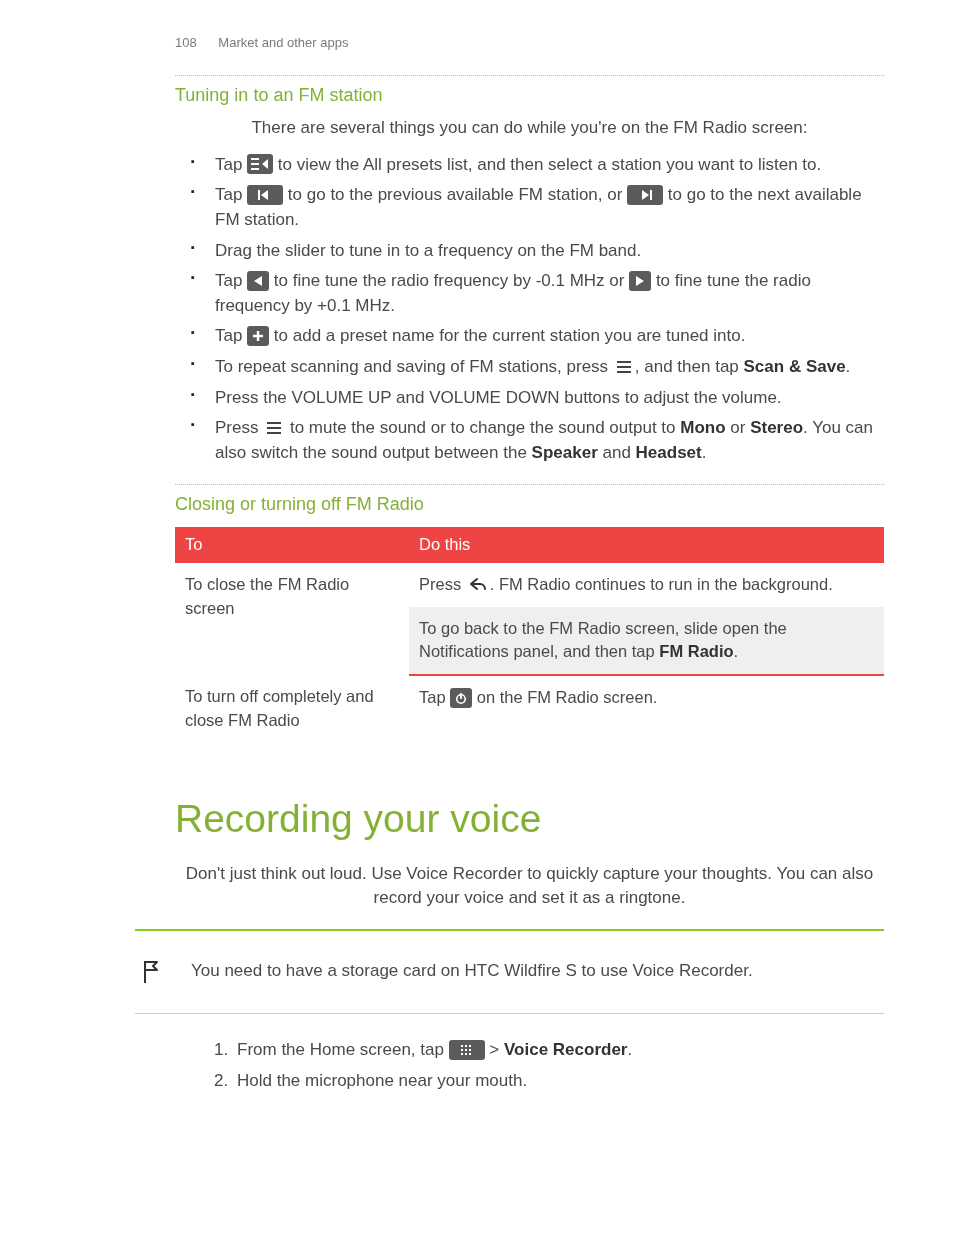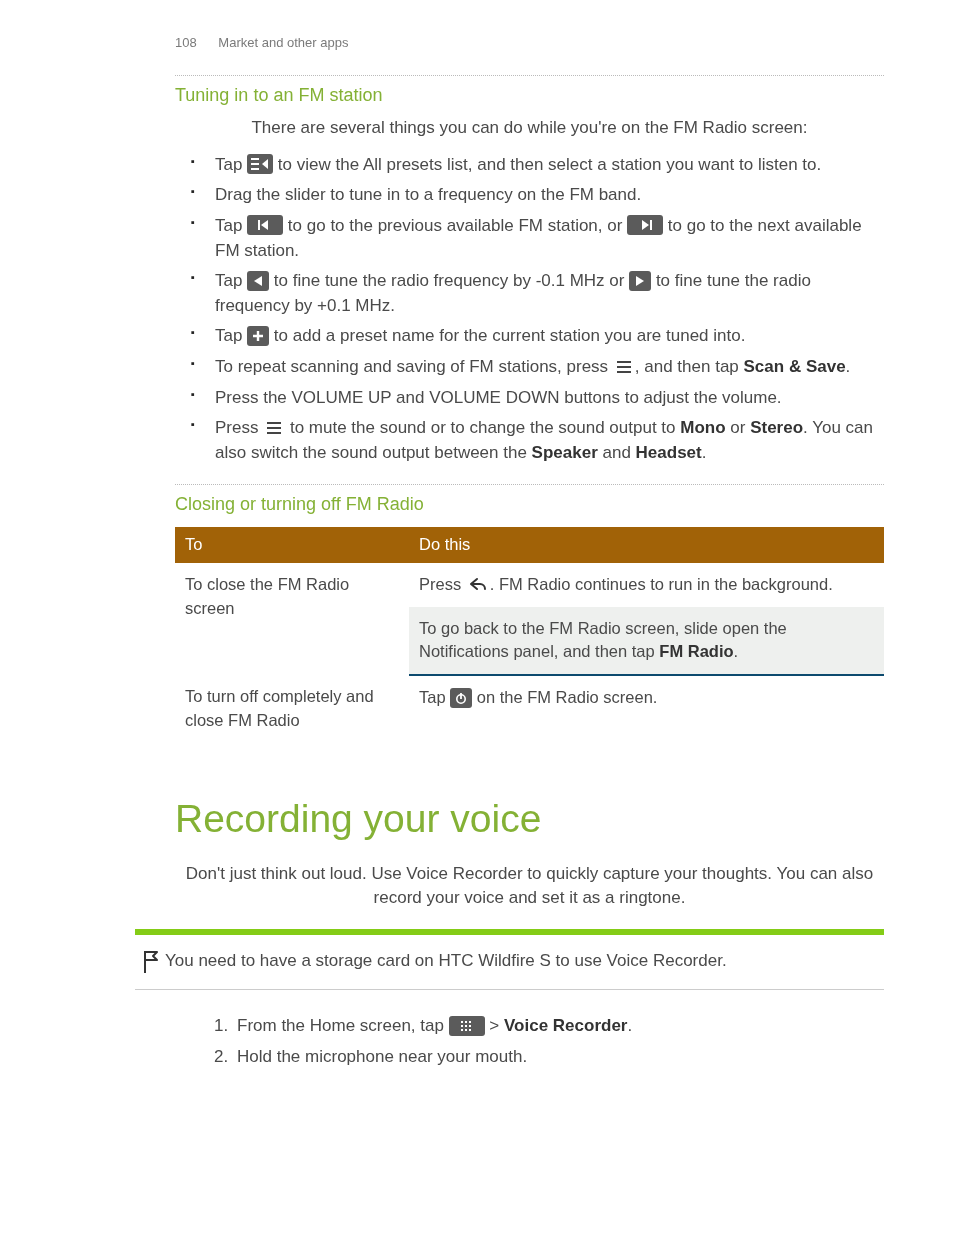--- a/index.html
+++ b/index.html
@@ -87,40 +87,40 @@
     min-width: 18px;
     height: 18px;
   }
   table.instr {
     width: 100%;
     border-collapse: collapse;
     margin: 10px 0 0 0;
     font-size: 16.5px;
   }
   table.instr th {
-    background: #a16207;
+    background: #ef4444;
     color: #fff;
     font-weight: 400;
     text-align: left;
     padding: 6px 10px;
   }
   table.instr td {
     padding: 10px 10px;
     vertical-align: top;
   }
   table.instr tbody tr:nth-child(odd) td { background: #fff; }
   table.instr tbody tr:nth-child(even) td { background: #eef0ee; }
-  table.instr tbody tr.group-end td { border-bottom: 2px solid #0c4a6e; }
+  table.instr tbody tr.group-end td { border-bottom: 2px solid #ef4444; }
   .note-box {
     display: flex;
     align-items: flex-start;
-    gap: 4px;
-    border-top: 6px solid #84cc16;
+    gap: 30px;
+    border-top: 2px solid #84cc16;
     border-bottom: 1px solid #ccc;
-    padding: 14px 6px;
+    padding: 28px 6px;
     margin: 18px 0 24px -40px;
   }
   .note-box .flag { flex: 0 0 auto; padding-top: 0; }
   .note-box .flag svg { display:block; }
 </style>
 </head>
 <body>
 
 <div class="page">
 
@@ -135,34 +135,34 @@
 
   <ul class="bullets">
     <li>
       <span>Tap </span><span class="icon">
           <svg width="20" height="14" viewBox="0 0 20 14">
             <path d="M1 2h8M1 7h8M1 12h8" stroke="#fff" stroke-width="2"></path>
             <path d="M18 2 L12 7 L18 12 Z" fill="#fff"></path>
           </svg>
         </span><span> to view the All presets list, and then select a station you want to listen to.</span>
     </li>
-    <li>Drag the slider to tune in to a frequency on the FM band.</li>
     <li>
       <span>Tap </span><span class="icon wide">
           <svg width="22" height="12" viewBox="0 0 22 12">
             <rect x="4" y="1" width="2" height="10" fill="#fff"></rect>
             <path d="M14 1 L7 6 L14 11 Z" fill="#fff"></path>
           </svg>
         </span><span> to go to the previous available FM station, or </span><span class="icon wide">
           <svg width="22" height="12" viewBox="0 0 22 12">
             <path d="M8 1 L15 6 L8 11 Z" fill="#fff"></path>
             <rect x="16" y="1" width="2" height="10" fill="#fff"></rect>
           </svg>
         </span><span> to go to the next available FM station.</span>
     </li>
+    <li>Drag the slider to tune in to a frequency on the FM band.</li>
     <li>
       <span>Tap </span><span class="icon">
           <svg width="12" height="12" viewBox="0 0 12 12">
             <path d="M10 1 L2 6 L10 11 Z" fill="#fff"></path>
           </svg>
         </span><span> to fine tune the radio frequency by -0.1 MHz or </span><span class="icon">
           <svg width="12" height="12" viewBox="0 0 12 12">
             <path d="M2 1 L10 6 L2 11 Z" fill="#fff"></path>
           </svg>
         </span><span> to fine tune the radio frequency by +0.1 MHz.</span>

